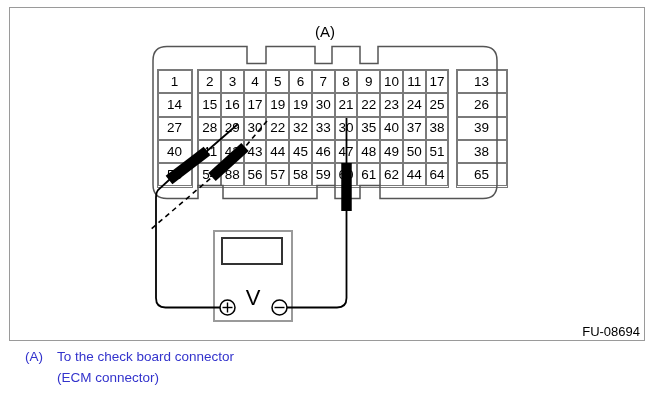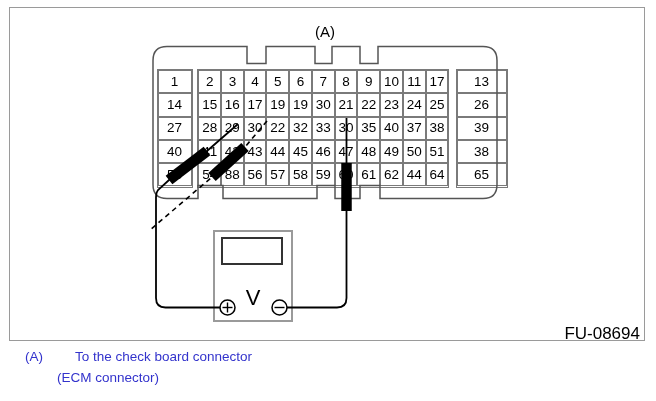--- a/index.html
+++ b/index.html
@@ -36,25 +36,25 @@
   .meter-display{
     position:absolute;left:6px;top:5px;width:62px;height:28px;
     border:2px solid #333;box-sizing:border-box;background:#fff;
   }
   .meter-v{
     position:absolute;left:0;top:53px;width:100%;text-align:center;
     font-size:22px;color:#000;letter-spacing:0;
   }
   .overlay{position:absolute;left:0;top:0;pointer-events:none;}
   .fig-code{
-    position:absolute;right:16px;top:324px;font-size:17px;color:#000;
+    position:absolute;right:16px;top:324px;font-size:13px;color:#000;
   }
   .caption{position:absolute;left:0;top:349px;width:656px;font-size:13.5px;}
   .cap-marker{position:absolute;left:25px;top:0;}
-  .cap-l1{position:absolute;left:75px;top:0;}
+  .cap-l1{position:absolute;left:57px;top:0;}
   .cap-l2{position:absolute;left:57px;top:21px;}
 </style>
 </head>
 <body>
 
 <div class="frame"></div>
 
 <div class="top-label">(A)</div>
 
 <div class="pin-block" id="col-left">

